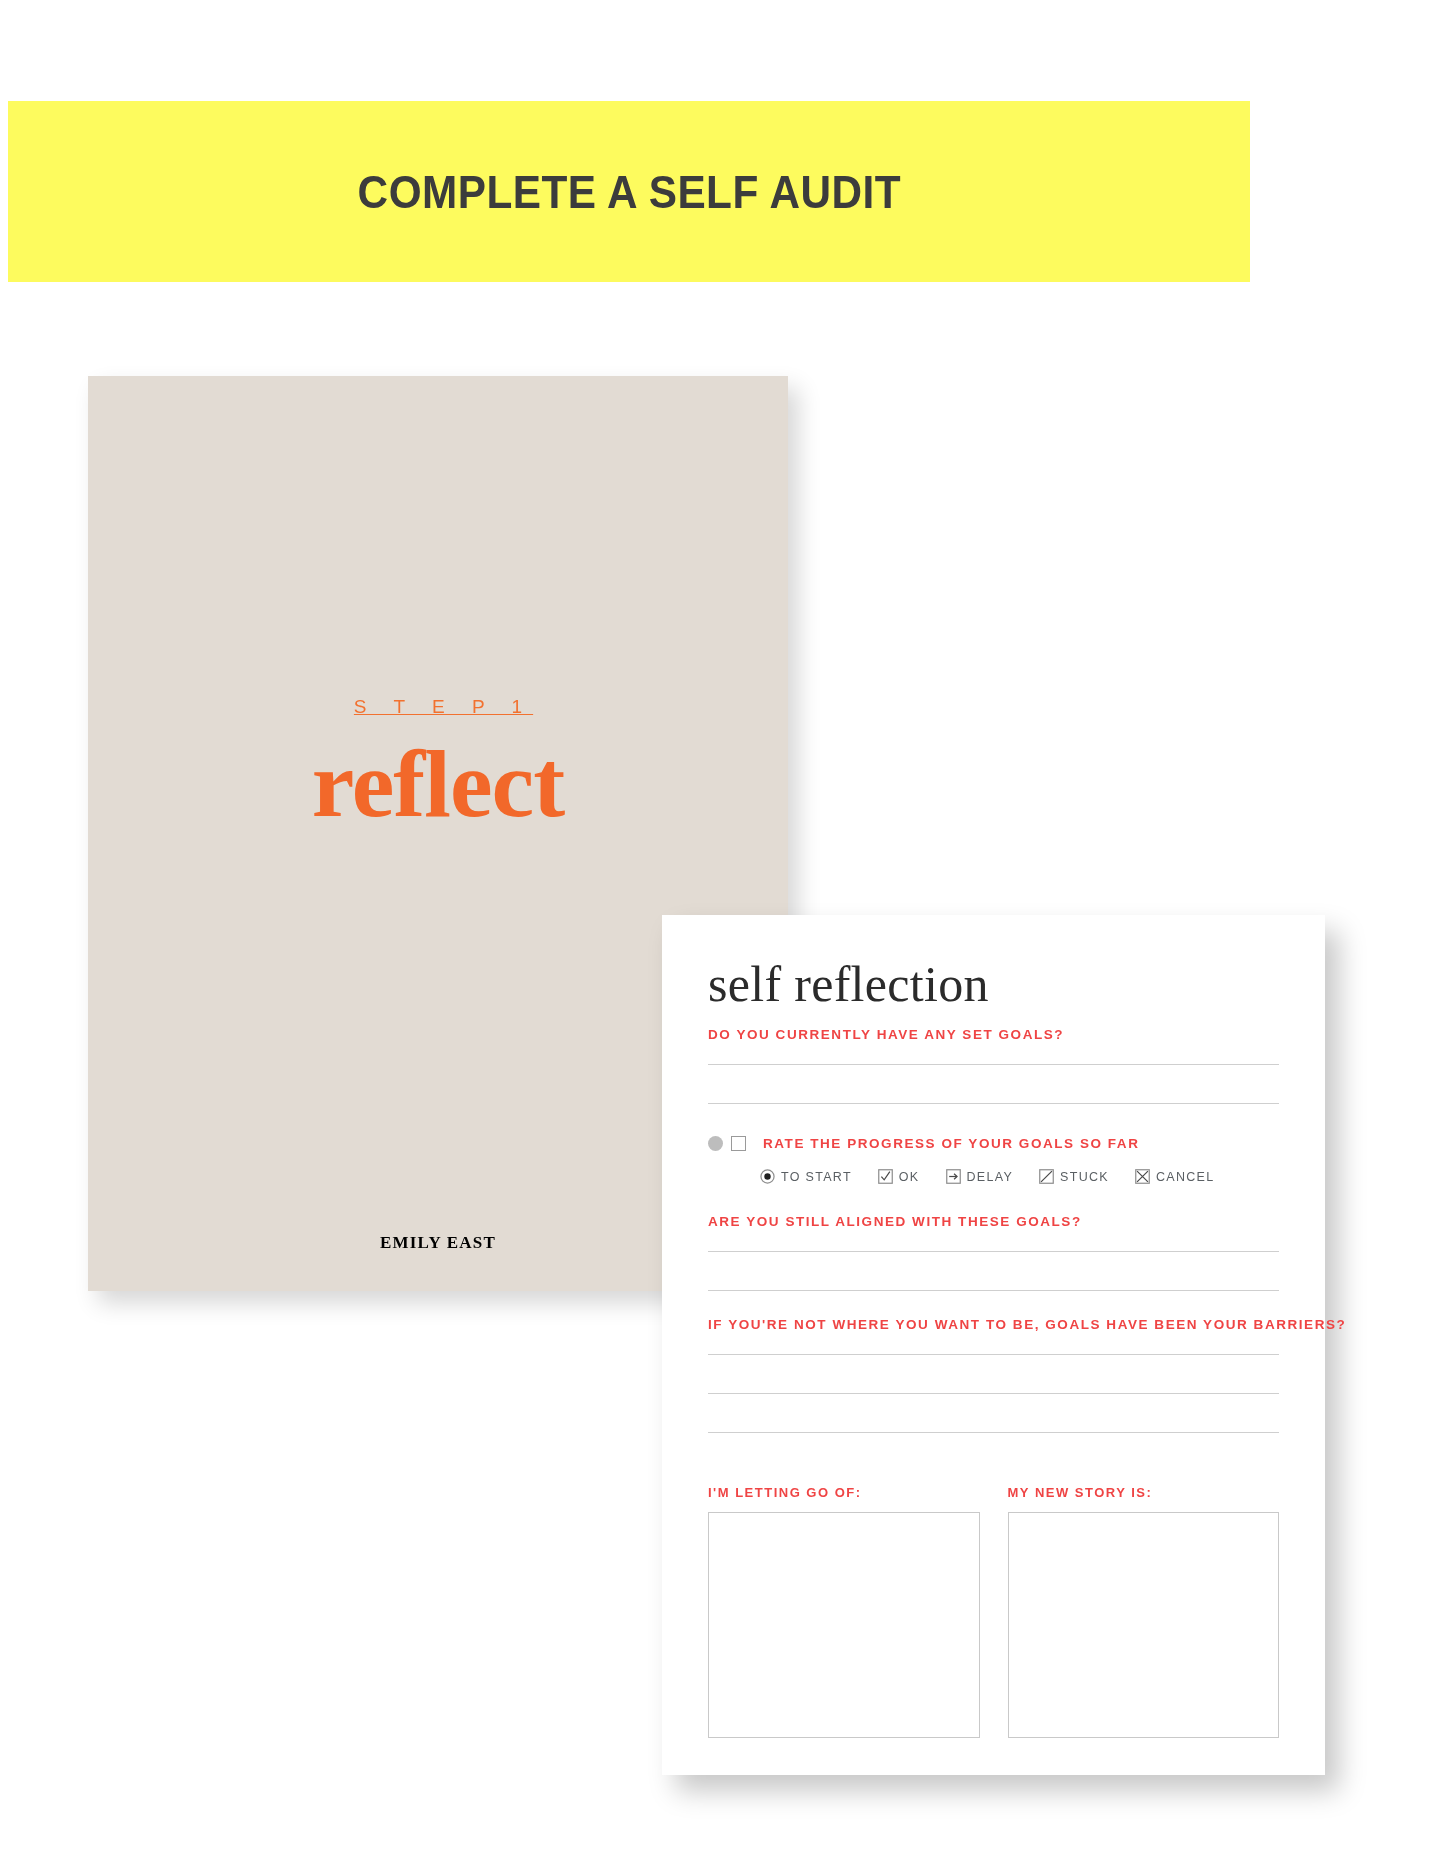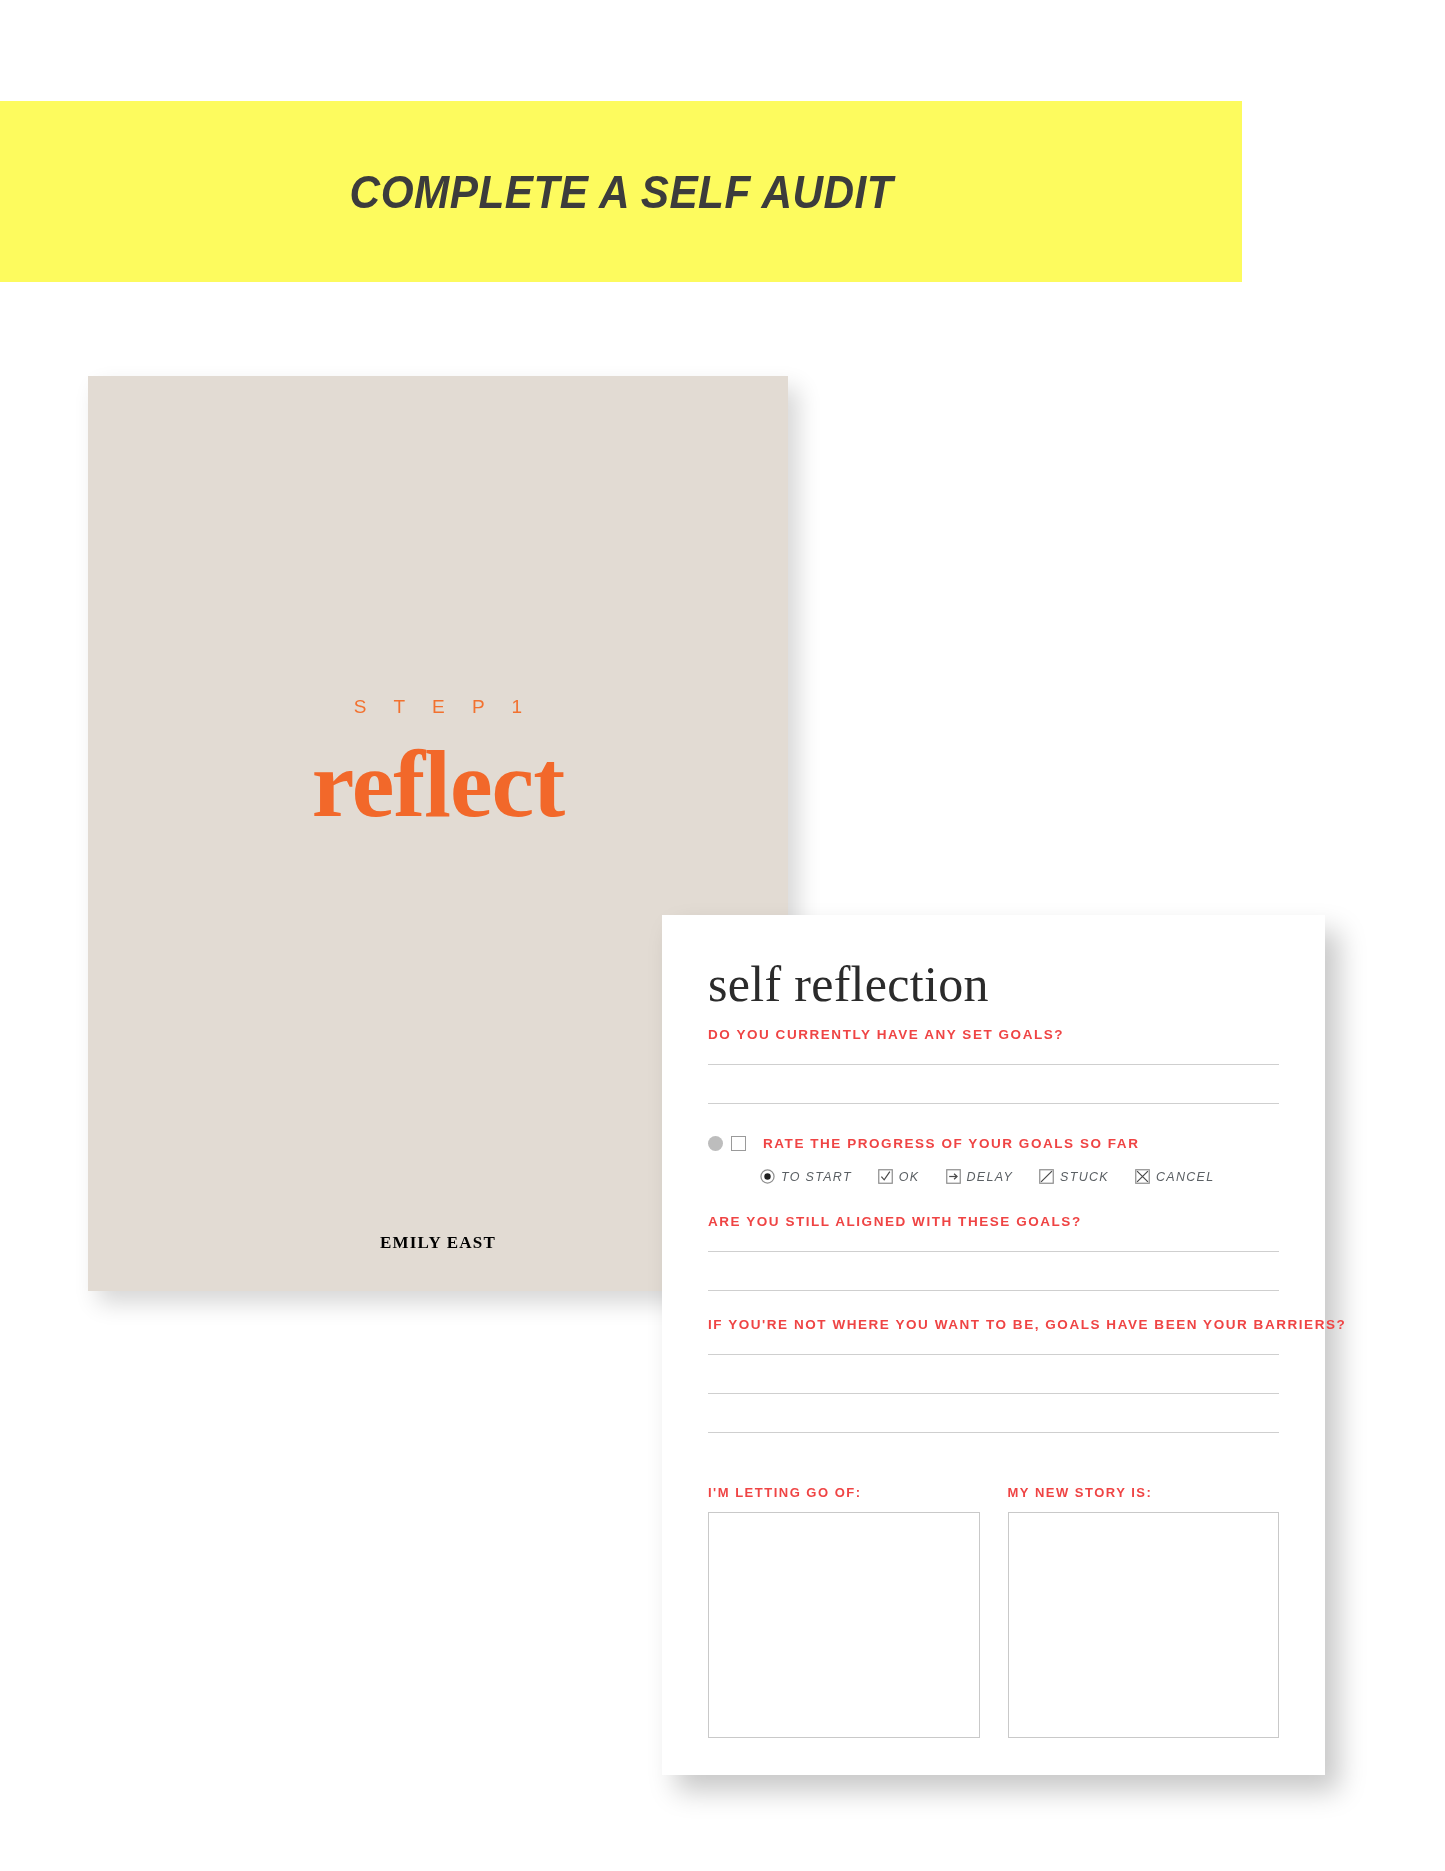--- a/index.html
+++ b/index.html
@@ -11,29 +11,28 @@
     width: 1445px;
     height: 1871px;
     position: relative;
     overflow: hidden;
     font-family: "Liberation Sans", sans-serif;
   }
 
   
   .banner {
     position: absolute;
-    left: 0;
+    left: 8px;
     top: 101px;
     width: 1242px;
     height: 181px;
     background: #FDFB5E;
     display: flex;
     align-items: center;
     justify-content: center;
-    font-style: italic;
   }
   .banner-title {
     font-family: "Liberation Sans", sans-serif;
     font-weight: bold;
     font-size: 46px;
     letter-spacing: 0.5px;
     color: #3C3C3C;
     transform: scaleX(0.92);
     white-space: nowrap;
   }
@@ -53,20 +52,21 @@
     left: 0;
     right: 0;
     top: 320px;
     text-align: center;
     font-family: "Liberation Sans", sans-serif;
     font-size: 19px;
     font-weight: 400;
     letter-spacing: 11px;
     color: #F2712F;
     text-indent: 11px;
+    text-decoration: underline;
   }
   .cover-word {
     position: absolute;
     left: 0;
     right: 0;
     top: 352px;
     text-align: center;
     font-family: "Liberation Serif", serif;
     font-weight: bold;
     font-size: 96px;
@@ -159,21 +159,20 @@
     display: flex;
     align-items: center;
     margin-top: 18px;
     padding-left: 52px;
     gap: 26px;
   }
   .legend-item {
     display: flex;
     align-items: center;
     gap: 6px;
-    font-style: italic;
   }
   .legend-text {
     font-family: "Liberation Sans", sans-serif;
     font-size: 12.5px;
     font-weight: 400;
     letter-spacing: 1.3px;
     color: #5A5F63;
     white-space: nowrap;
   }
   .ico {

